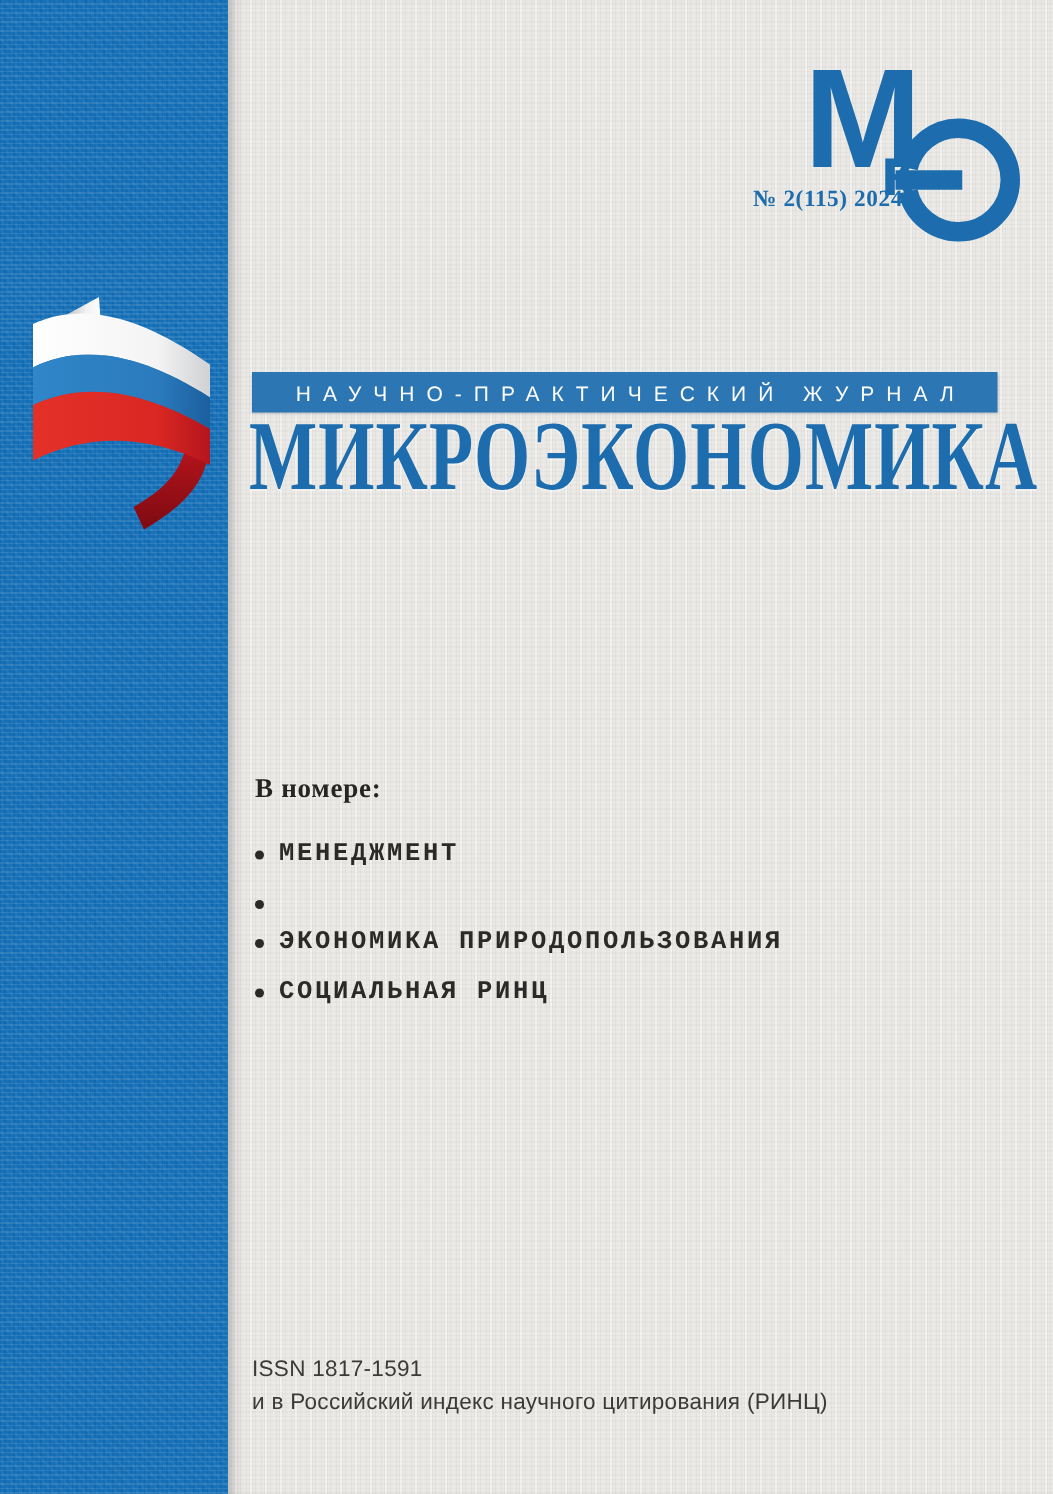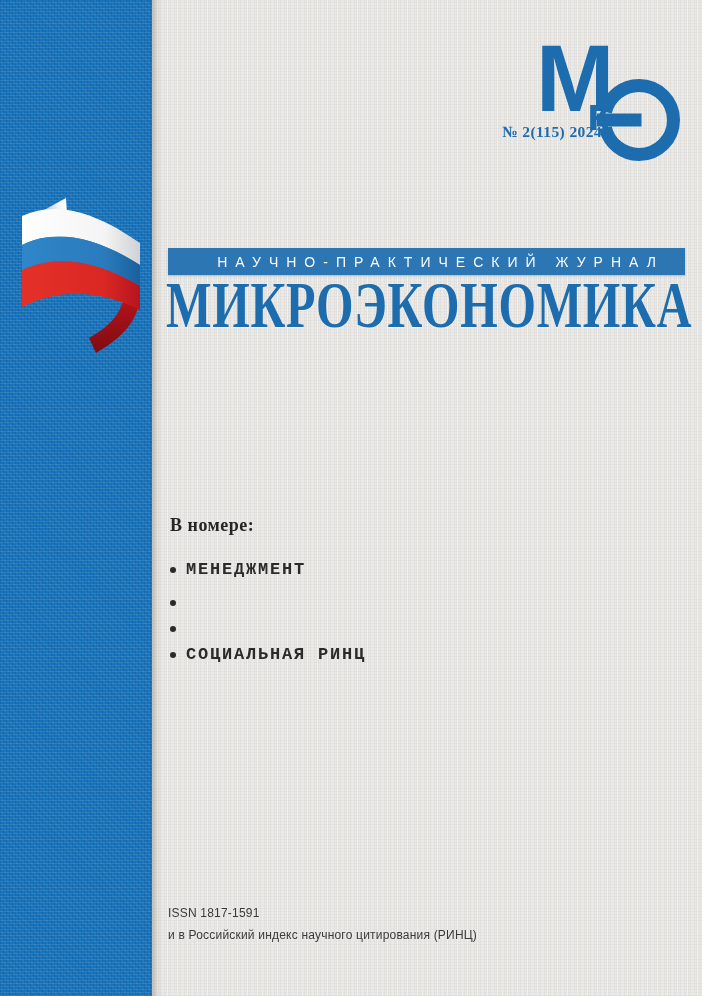--- a/index.html
+++ b/index.html
@@ -37,21 +37,20 @@
   .lg-m   { font-family:"Liberation Sans",sans-serif; font-weight:700; font-size:94px; fill:#1d6cae; }
   .lg-k   { font-family:"Liberation Sans",sans-serif; font-weight:700; font-size:46px; fill:#1d6cae; }
   .lg-num { font-family:"Liberation Serif",serif;      font-weight:700; font-size:15.5px; fill:#1d6cae; letter-spacing:.4px; }
 
   
   .tagline-bar {
     position:absolute; left:16px; top:248px; width:497px; height:27px;
     background:#2c76b4;
     display:flex; align-items:center; justify-content:center;
     box-shadow:0 1px 2px rgba(30,50,80,.25);
-    padding-left:20px;
   }
   .tagline-bar span {
     color:#fdfdfd; font-size:14px; font-weight:400;
     letter-spacing:8px; white-space:nowrap; padding-left:8px;
   }
 
   
   .title {
     position:absolute; left:14px; top:272px; margin:0;
     font-family:"Liberation Serif",serif; font-weight:700;
@@ -71,21 +70,21 @@
     display:flex; align-items:flex-start; margin-bottom:12px;
     font-family:Liberation Mono, monospace; font-weight:700;
     font-size:17px; line-height:21px; letter-spacing:1.8px;
   }
   .bullet { flex:none; width:6px; height:6px; border-radius:50%; background:#2b2a28; margin:8px 10px 0 2px; }
   .lines { display:flex; flex-direction:column; }
 
   
   .footer {
     position:absolute; left:16px; top:902px; width:500px;
-    font-size:12px; line-height:22px; color:#3b3a38; letter-spacing:.2px;
+    font-size:15px; line-height:22px; color:#3b3a38; letter-spacing:.2px;
   }
 </style>
 </head>
 <body>
 
 <div class="cover">
 
   <div class="sidebar">
     <svg class="flag" width="140" height="172" viewBox="0 0 140 172">
       <defs>
@@ -152,20 +151,23 @@
           <span class="bullet"></span>
           <span class="lines">
               <span>МЕНЕДЖМЕНТ</span>
             </span>
         </li>
         <li class="toc-item">
           <span class="bullet"></span>
         </li>
         <li class="toc-item">
           <span class="bullet"></span>
+          <span class="lines">
+              <span>ЭКОНОМИКА ПРИРОДОПОЛЬЗОВАНИЯ</span>
+            </span>
         </li>
         <li class="toc-item">
           <span class="bullet"></span>
           <span class="lines">
               <span>СОЦИАЛЬНАЯ РИНЦ</span>
             </span>
         </li>
       </ul>
     </div>
 

